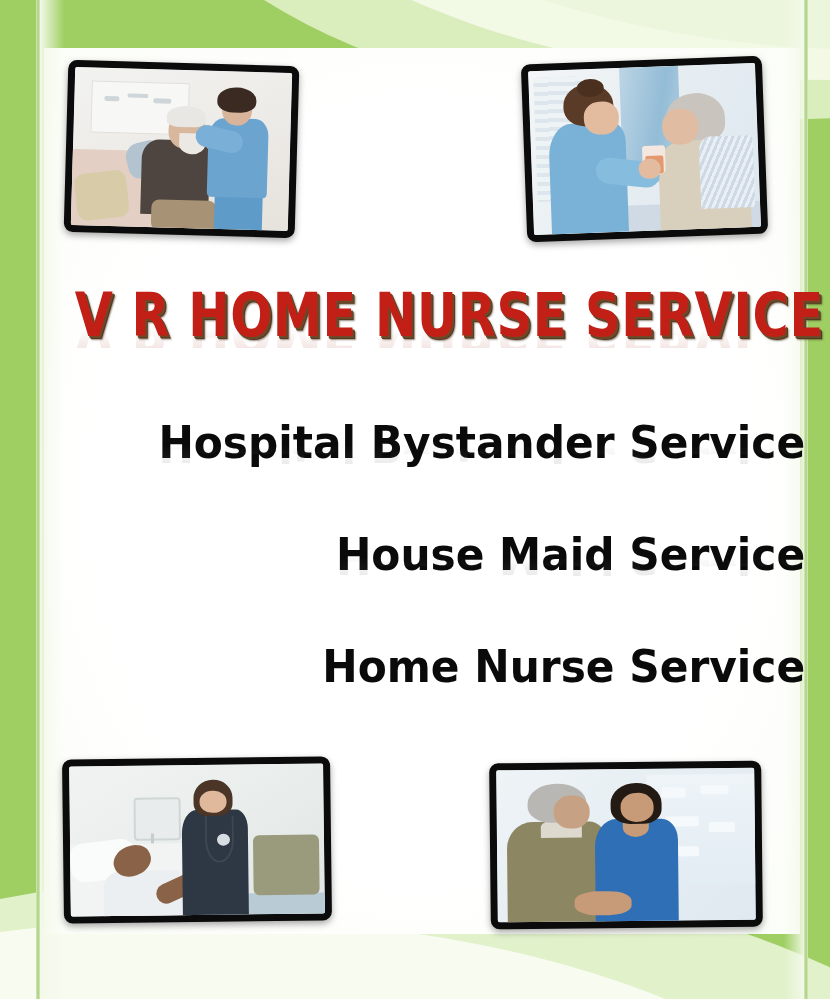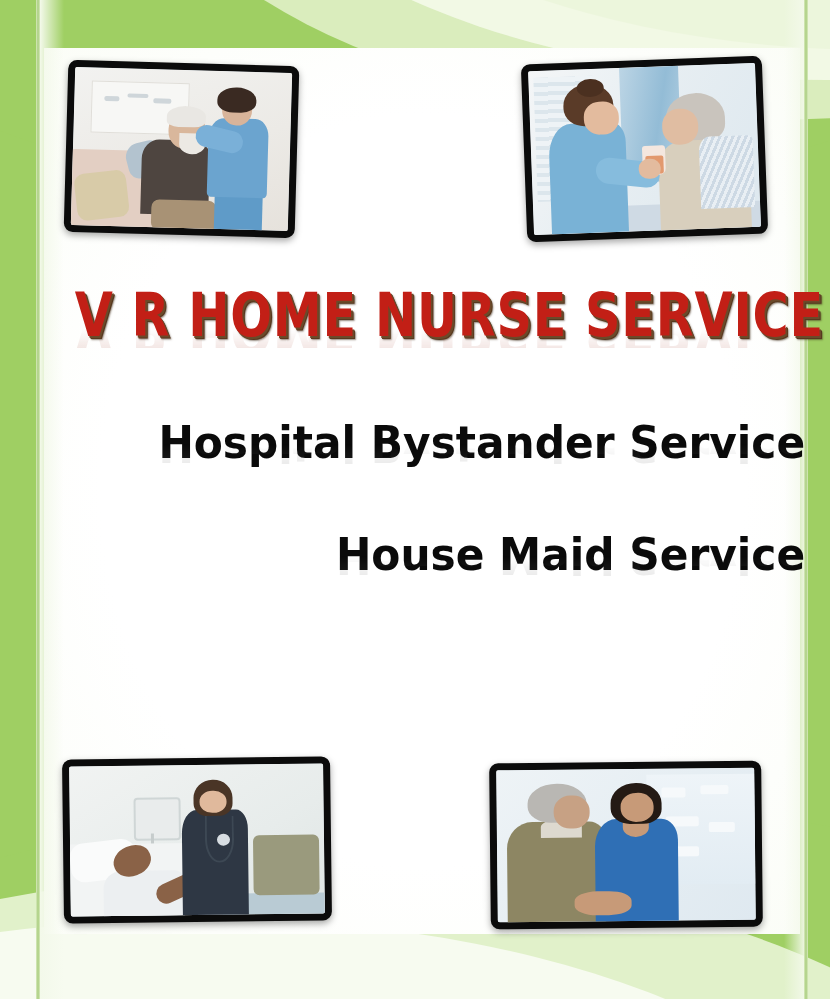--- a/index.html
+++ b/index.html
@@ -414,15 +414,18 @@
   <div class="svc" id="svc-1">
     <div class="svc-text">Hospital Bystander Service</div>
     <div class="svc-reflect">Hospital Bystander Service</div>
   </div>
 
   <div class="svc" id="svc-2">
     <div class="svc-text">House Maid Service</div>
     <div class="svc-reflect">House Maid Service</div>
   </div>
 
+  <div class="svc" id="svc-3">
+    <div class="svc-text">Home Nurse Service</div>
+  </div>
 
 
 </div>
 
 </body></html>

